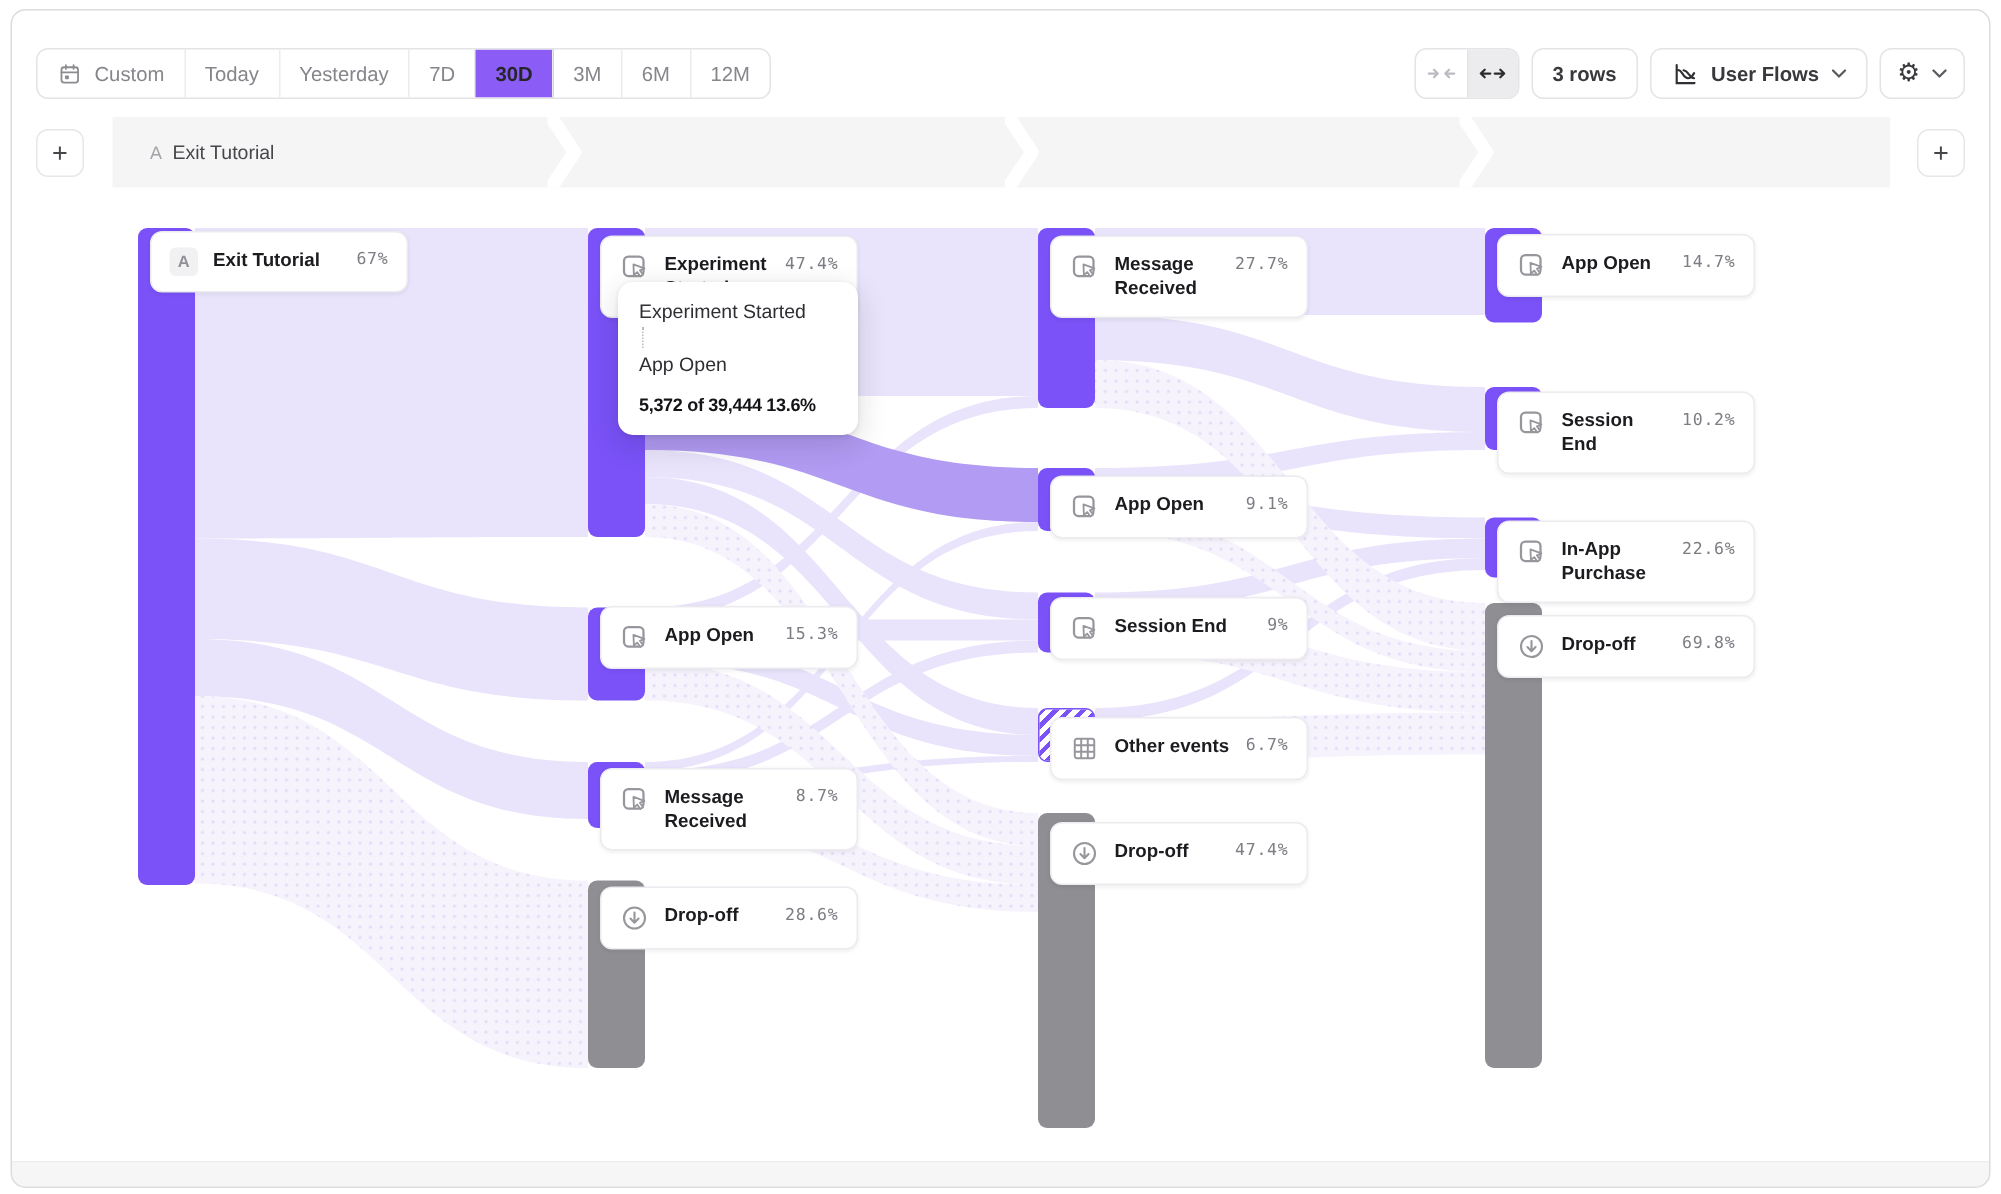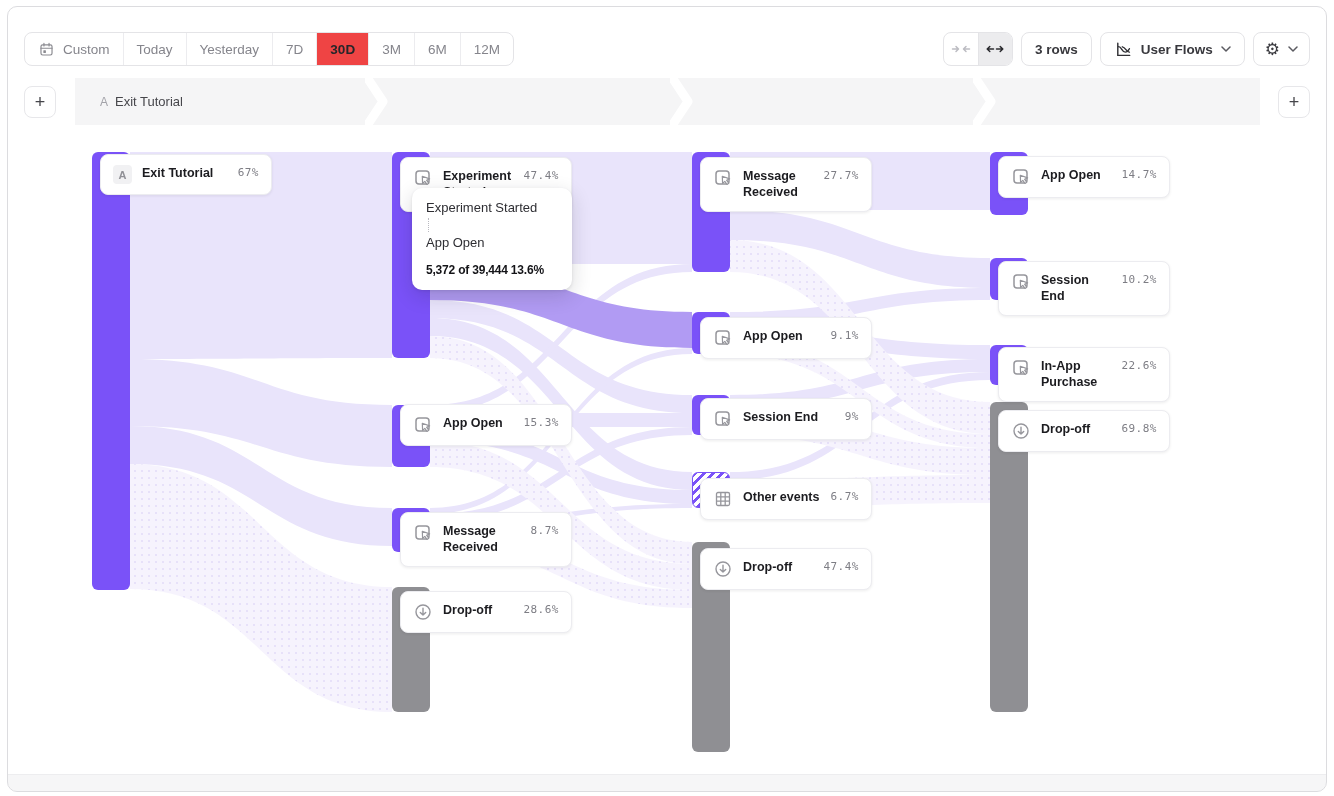--- a/index.html
+++ b/index.html
@@ -10,21 +10,21 @@
   .footer-strip { position:absolute; left:8px; right:8px; bottom:5px; height:17px;
     background:#f6f6f7; border-top:1px solid #ededef; border-radius:0 0 9px 9px; z-index:40; }
 
   
   .toolbar { position:absolute; left:24px; right:24px; top:32px; height:34px; z-index:20; }
   .date-group { position:absolute; left:0; top:0; height:34px; display:flex;
     border:1px solid #e4e4e7; border-radius:8px; background:#fff; overflow:hidden; }
   .date-item { display:flex; align-items:center; gap:8px; padding:0 13px; font-size:13.5px;
     color:#85858c; font-weight:500; border-right:1px solid #ececef; cursor:pointer; white-space:nowrap; }
   .date-item:last-child { border-right:none; }
-  .date-item.selected { background:#ef4444; color:#26262a; font-weight:700; }
+  .date-item.selected { background:#8b5cf6; color:#26262a; font-weight:700; }
   .right-cluster { position:absolute; right:0; top:0; height:34px; display:flex; gap:8px; }
   .btn { height:34px; display:inline-flex; align-items:center; gap:8px; background:#fff;
     border:1px solid #e4e4e7; border-radius:8px; font-size:13.5px; color:#38383d;
     font-weight:600; padding:0 13px; cursor:pointer; white-space:nowrap; }
   .seg-group { height:34px; display:flex; border:1px solid #e4e4e7; border-radius:8px;
     overflow:hidden; background:#fff; }
   .seg { width:34px; display:flex; align-items:center; justify-content:center; cursor:pointer; }
   .seg.disabled { color:#bcbcc2; }
   .seg.active { background:#ececee; color:#2c2c30; border-left:1px solid #e4e4e7; }
   .icon { display:inline-flex; align-items:center; justify-content:center; }

